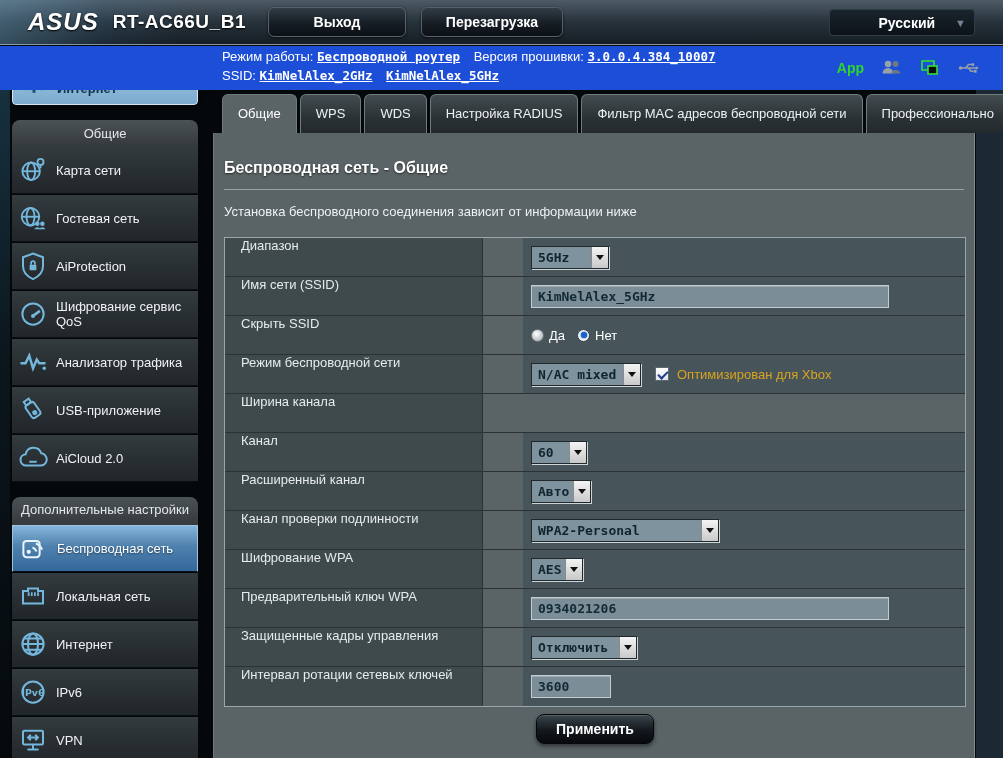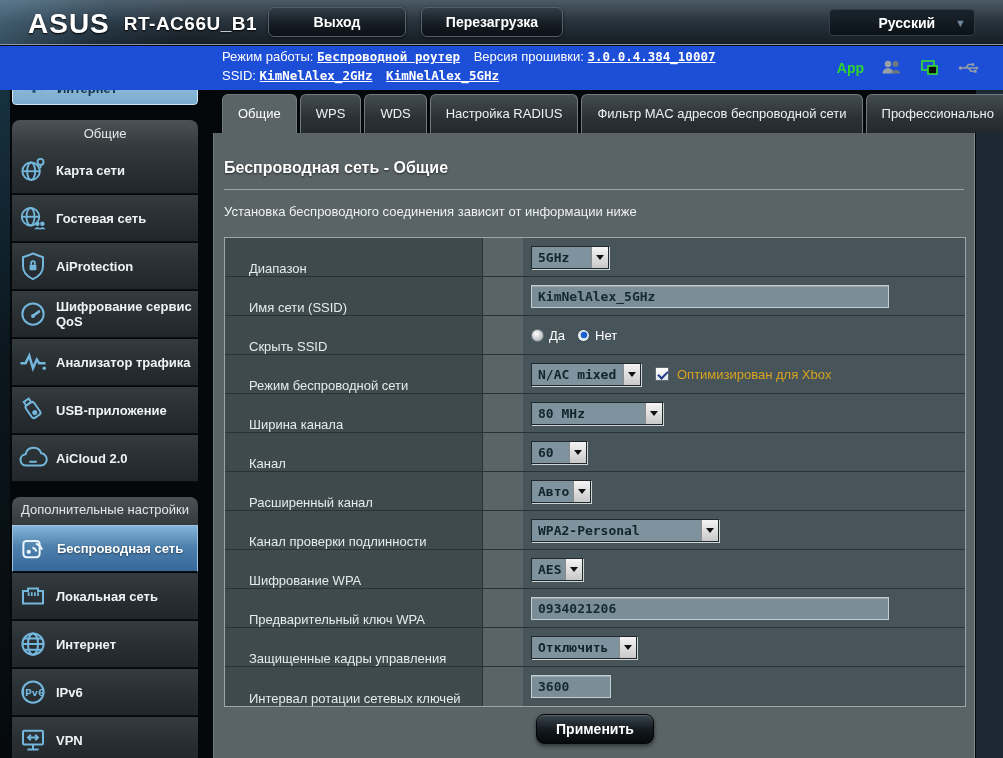--- a/index.html
+++ b/index.html
@@ -7,21 +7,21 @@
   body { font-family:"Liberation Sans", sans-serif; background:#05080b; }
   .page { position:relative; width:1003px; height:758px; overflow:hidden; background:#05080b; }
 
   
   .topbar { position:absolute; left:0; top:0; width:1003px; height:45px;
     background:linear-gradient(180deg,#4d5b66 0%,#27323b 50%,#161e25 100%);
     border-bottom:1px solid #8e979e; z-index:5; }
   .topbar::before { content:""; position:absolute; left:0; top:0; width:260px; height:45px;
     background:linear-gradient(105deg, rgba(120,180,215,.35) 0%, rgba(70,120,160,.15) 40%, rgba(0,0,0,0) 70%); }
   .logo-area { position:absolute; left:28px; top:8px; display:flex; align-items:center; gap:14px; }
-  .asus-logo { font-weight:bold; font-size:28px; letter-spacing:1px; color:#fff;
+  .asus-logo { font-style:italic; font-weight:bold; font-size:24px; letter-spacing:1px; color:#fff;
     text-shadow:0 1px 2px #000; }
   .model { font-weight:bold; font-size:19px; color:#fff; letter-spacing:.5px; text-shadow:0 1px 2px #000; }
   .hdr-btn { position:absolute; top:7px; height:30px; border-radius:6px; cursor:pointer;
     background:linear-gradient(180deg,#323d47 0%,#161d24 55%,#0c1116 100%);
     border:1px solid #55606a; color:#fff; font-weight:bold; font-size:14px;
     font-family:"Liberation Sans",sans-serif; box-shadow:0 1px 3px rgba(0,0,0,.6); }
   .btn-logout { left:268px; width:138px; }
   .btn-reboot { left:421px; width:142px; }
   .lang-select { position:absolute; right:28px; top:9px; width:146px; height:27px; border-radius:4px;
     background:linear-gradient(180deg,#1a242c,#0c1218); border:1px solid #303c46;
@@ -46,21 +46,21 @@
     cursor:pointer; box-shadow:0 1px 4px rgba(0,0,0,.7); z-index:3; }
   .quick-setup .qs-label { color:#123049; font-weight:bold; font-size:13px; line-height:15px; }
   .side-section { position:absolute; left:12px; width:186px; background:linear-gradient(180deg,#4b5255,#34393c);
     border-radius:8px 8px 0 0; color:#e3e7e9; font-size:13px; text-align:center; overflow:hidden; z-index:1; }
   .sec-general { top:120px; height:27px; line-height:27px; }
   .sec-advanced { top:497px; height:28px; line-height:16px; padding-top:5px; }
   .srow { position:absolute; left:12px; width:186px; height:47px;
     background:linear-gradient(180deg,#343b3e 0%,#272d30 60%,#20262a 100%);
     border-bottom:1px solid #0b0e10; display:flex; align-items:center; gap:8px; padding:0 6px;
     cursor:pointer; z-index:2; }
-  .srow .slabel { color:#f0f3f5; font-weight:bold; font-size:13px; line-height:15px; }
+  .srow .slabel { color:#f0f3f5; font-weight:normal; font-size:13px; line-height:15px; }
   .srow.active { background:linear-gradient(180deg,#85b5da 0%,#4e81ad 45%,#35689b 100%);
     border:1px solid #9cc4e0; border-bottom:1px solid #0b0e10; }
   .srow.active .slabel { color:#fff; text-shadow:0 1px 2px rgba(0,0,0,.5); }
   .sicon { flex:0 0 30px; width:30px; height:30px; }
   .left-strip { position:absolute; left:0; top:90px; width:10px; height:668px;
     background:linear-gradient(180deg,#17313f 0%,#0b161d 40%,#05090c 100%); }
 
   
   .tabs { position:absolute; left:222px; top:94px; display:flex; gap:3px; z-index:3; }
   .tab { height:39px; line-height:38px; padding:0 15px; font-size:13px; color:#eef1f2; cursor:pointer;
@@ -73,21 +73,21 @@
     border-left:1px solid #6d797d; border-right:1px solid #7e8a8e; z-index:2; }
   .right-strip { position:absolute; left:976px; top:90px; width:27px; height:668px; background:#1c2935; }
   .panel-title { margin:26px 10px 0 10px; color:#fff; font-weight:bold; font-size:16px;
     text-shadow:0 1px 2px rgba(0,0,0,.6); }
   .panel-divider { margin:12px 10px 0 10px; border-bottom:1px solid #99a3a6; }
   .panel-desc { margin:14px 10px 0 10px; color:#eef2f3; font-size:13px; }
 
   .ftable { position:absolute; left:10px; top:104px; width:742px; border:1px solid #9ba6a9; }
   .frow { display:flex; height:39px; border-bottom:1px solid #293335; }
   .frow:last-child { border-bottom:none; }
-  .cell-l { flex:0 0 258px; background:#3f4a4c; display:flex; align-items:flex-end; padding-left:24px;
+  .cell-l { flex:0 0 258px; background:#3f4a4c; display:flex; align-items:flex-start; padding-left:16px;
     border-right:1px solid #293335; }
   .cell-l span { color:#e6ebec; font-size:13px; }
   .cell-r { flex:1; background:#47545a; display:flex; align-items:center; padding-left:8px;margin-left:40px; }
 
   
   .sel { display:flex; height:23px; border:1px solid #20282b; background:#7e939d; cursor:pointer;
     box-shadow:1px 1px 0 #cfd6d8; }
   .sel-txt { flex:1; padding:0 6px; line-height:21px; font-family:"DejaVu Sans Mono",monospace;
     font-weight:bold; font-size:13px; color:#10252e; white-space:nowrap; overflow:hidden; }
   .sel-btn { flex:0 0 17px; background:linear-gradient(180deg,#f4f4f4,#c9c9c9);
@@ -383,28 +383,20 @@
           </div>
           <span class="checkbox"></span>
           <span class="xbox-label">Оптимизирован для Xbox</span>
         </div>
       </div>
 
       <div class="frow">
         <div class="cell-l">
             <span>Ширина канала</span>
           </div>
-        <div class="cell-r">
-          <div class="sel" style="width:132px">
-            <span class="sel-txt">80 MHz</span>
-            <span class="sel-btn">
-                <i class="tri"></i>
-              </span>
-          </div>
-        </div>
       </div>
 
       <div class="frow">
         <div class="cell-l">
             <span>Канал</span>
           </div>
         <div class="cell-r">
           <div class="sel" style="width:56px">
             <span class="sel-txt">60</span>
             <span class="sel-btn">

